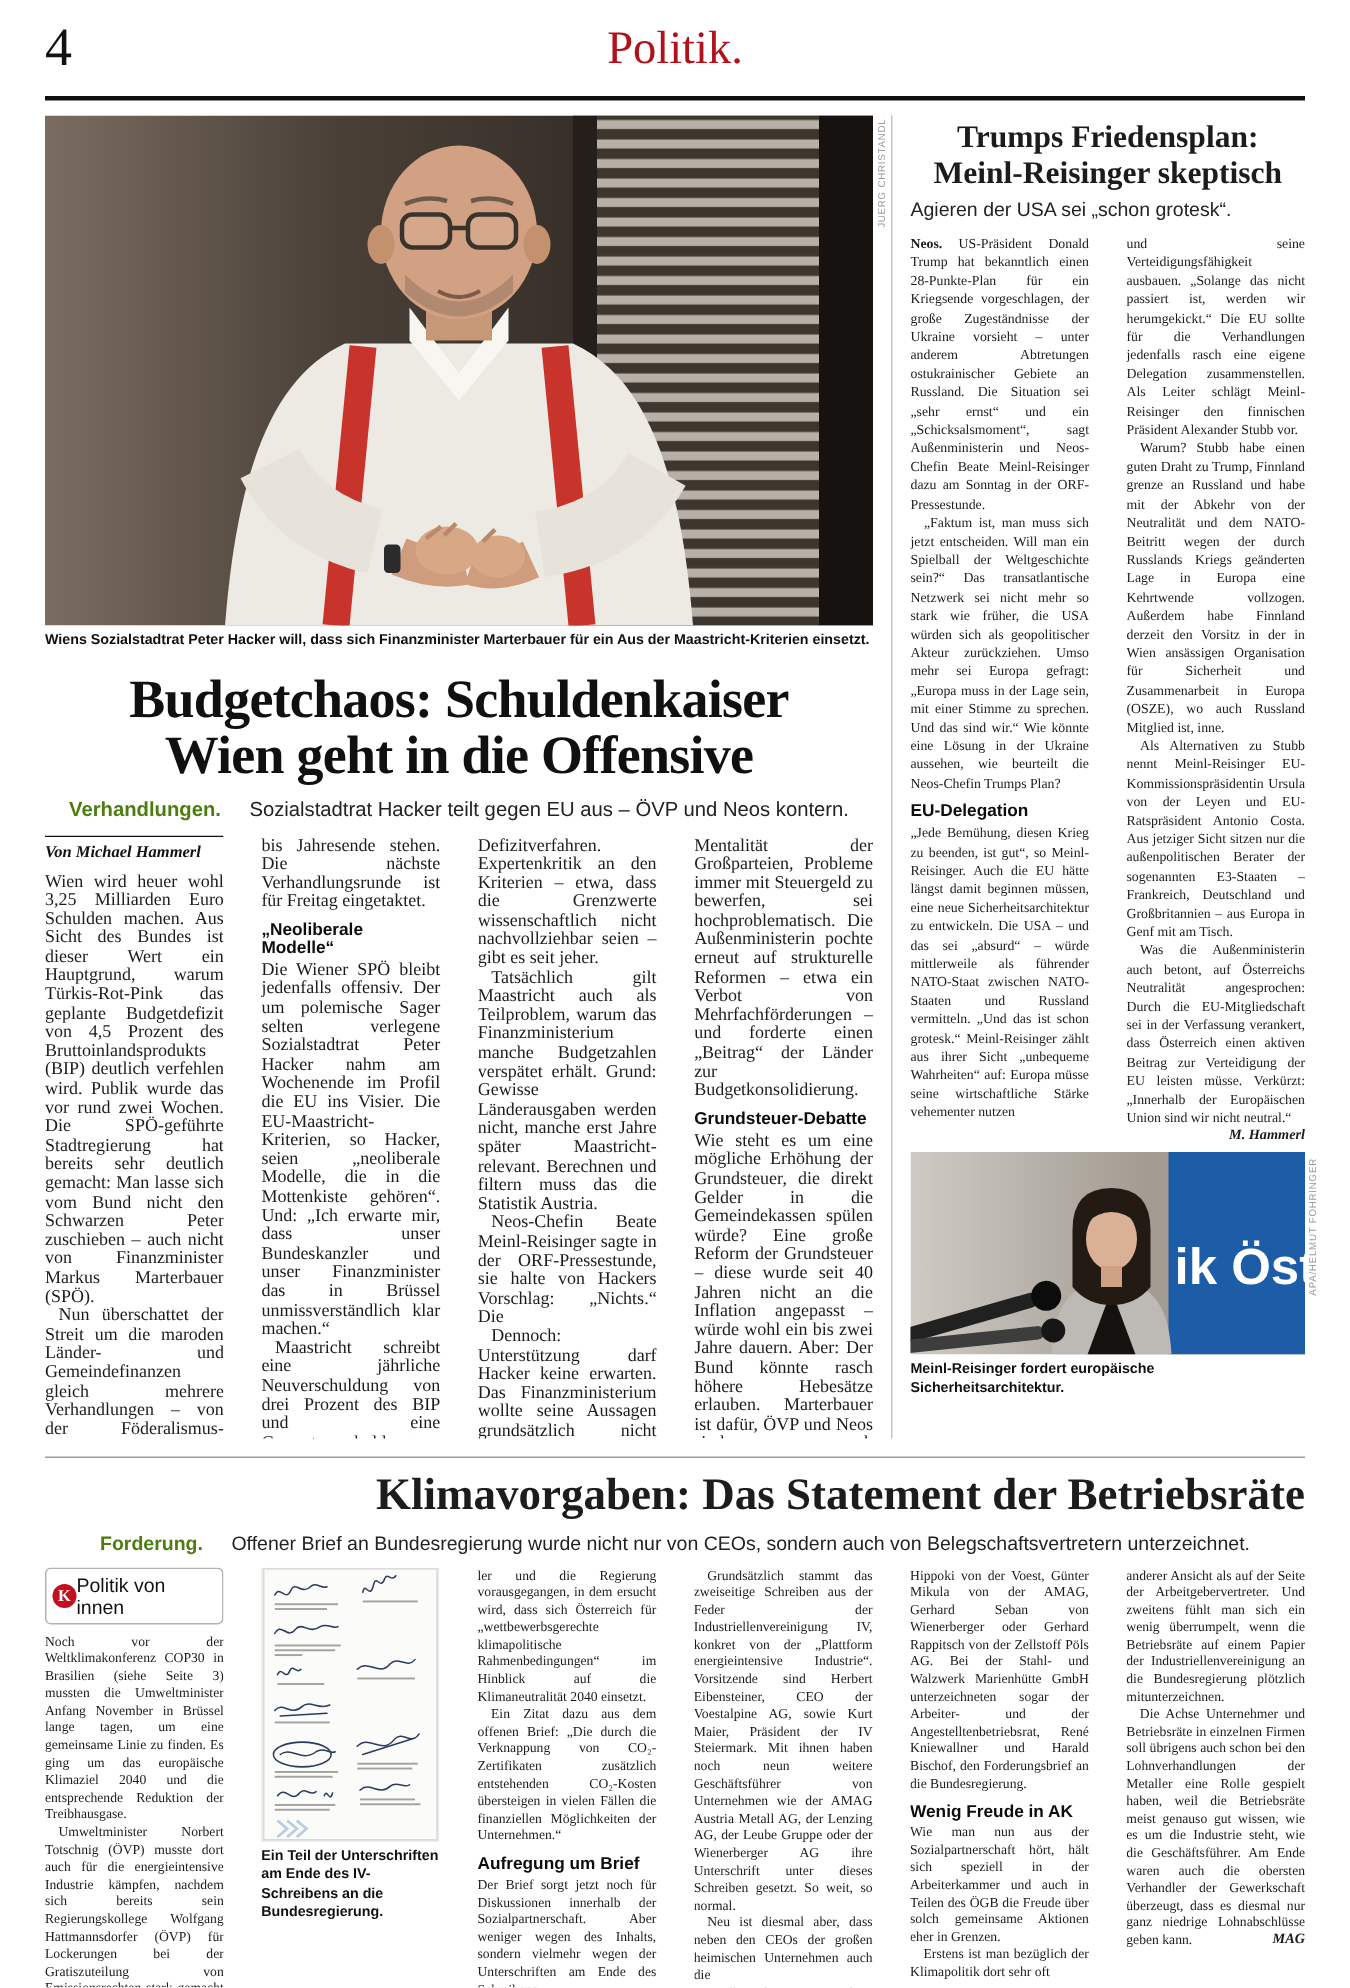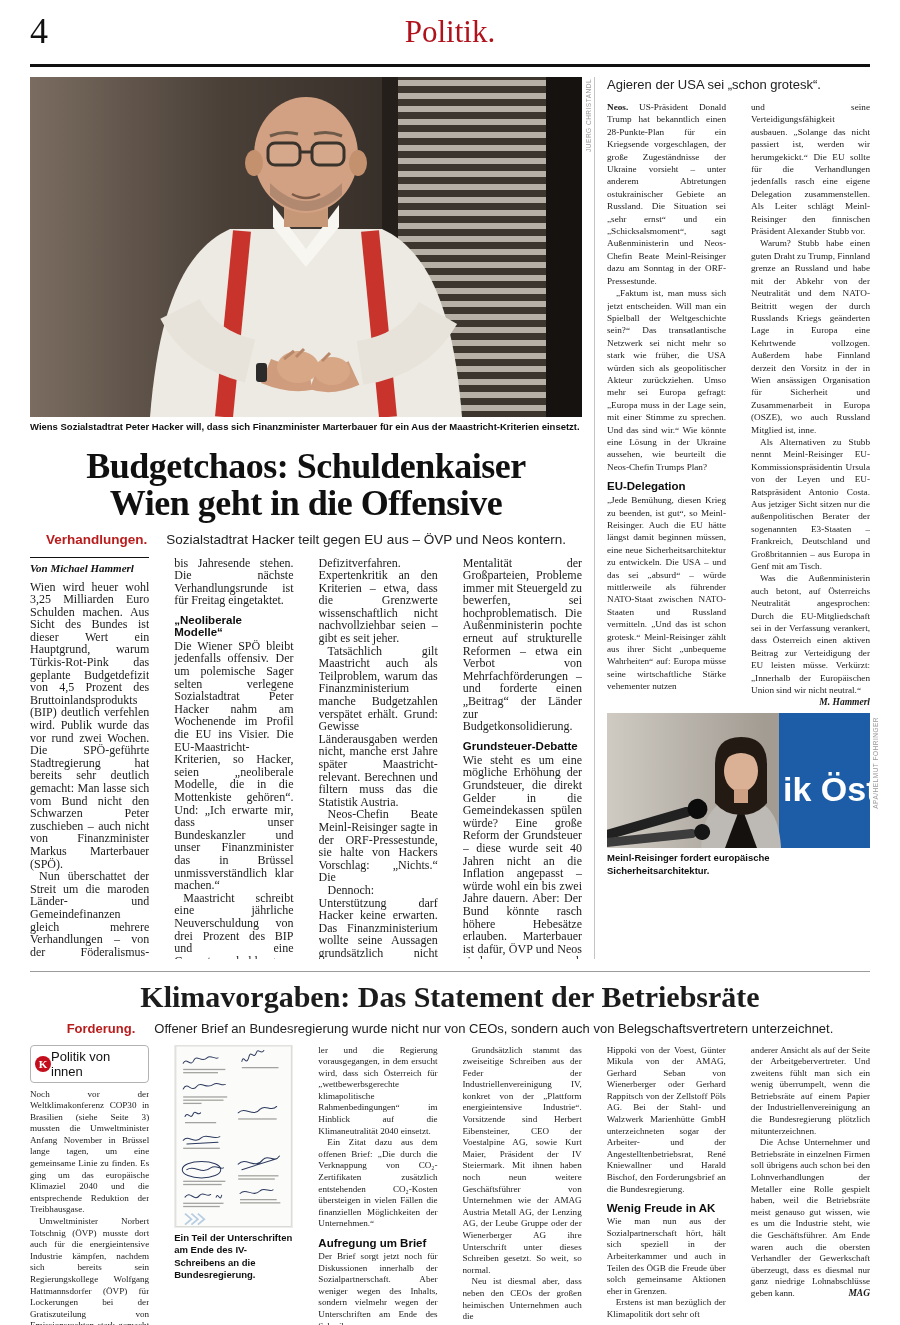--- a/index.html
+++ b/index.html
@@ -30,21 +30,21 @@
   .vcredit{position:absolute;writing-mode:vertical-rl;transform:rotate(180deg);
            font-size:6.5px;letter-spacing:.5px;color:#9a9a9a;text-transform:uppercase;white-space:nowrap}
   .credit1{right:-10px;top:2px}
   .credit2{right:-9px;top:4px}
 
   .caption{font-weight:700;font-size:9.5px;line-height:12.5px;margin-top:4px;color:#101010}
 
   .headline{font:700 36px/37px "Liberation Serif",serif;text-align:center;
             margin:14px 0 10px;letter-spacing:-.5px;color:#101010}
   .standfirst{text-align:center;font-size:13.5px;color:#222;margin-bottom:10px}
-  .standfirst b{margin-right:19px;color:#b91c1c}
+  .standfirst b{margin-right:19px;color:#4d7c0f}
 
   .cols{display:flex;gap:25px;overflow:hidden}
   .cols .col{flex:1;min-width:0;overflow:hidden}
   .cols-4{height:402px}
   .cols-2{height:604px}
   .cols-6{height:280px}
 
   p.body{font-family:"Liberation Serif",serif;font-size:12px;line-height:12.6px;
          text-align:justify;color:#1b1b1b}
   p.body.ind{text-indent:9px}
@@ -55,21 +55,21 @@
 
   .right-article h2{font:700 21px/24px "Liberation Serif",serif;text-align:center;margin:2px 0 5px}
   .right-sub{text-align:left;font-size:13px;color:#222;margin-bottom:9px}
   .right-article p.body{font-size:9.2px;line-height:12.4px}
   .photo2-fig{margin-top:8px}
 
   .hsep{margin:12px 30px 8px;border-top:1px solid #9b9b9b}
 
   
   .bottom{margin:0 30px}
-  .bottom-headline{font:700 30px/34px "Liberation Serif",serif;text-align:center;margin:2px 0 7px}
+  .bottom-headline{font:700 30px/34px "Liberation Serif",serif;text-align:right;margin:2px 0 7px}
   .bottom .standfirst{font-size:13px;margin-bottom:9px}
   .bottom p.body{font-size:9.1px;line-height:11.6px}
   .rubric{display:flex;align-items:center;justify-content:space-between;border:1px solid #b3b3b3;
           border-radius:4px;padding:3px 6px 3px 4px;margin-bottom:6px;background:#fff}
   .k-badge{width:16px;height:16px;border-radius:50%;background:#c30e1d;color:#fff;
            font:700 11px/16px "Liberation Serif",serif;text-align:center;flex:0 0 16px}
   .rubric-label{font-size:13px;color:#111}
   .fig-col .caption{font-size:9.5px;line-height:12.5px}
 </style>
 </head>
@@ -156,20 +156,21 @@
             <h4 class="col-sub">Grundsteuer-Debatte</h4>
             <p class="body">Wie steht es um eine mögliche Erhöhung der Grundsteuer, die direkt Gelder in die Gemeindekassen spülen würde? Eine große Reform der Grundsteuer – diese wurde seit 40 Jahren nicht an die Inflation angepasst – würde wohl ein bis zwei Jahre dauern. Aber: Der Bund könnte rasch höhere Hebesätze erlauben. Marterbauer ist dafür, ÖVP und Neos sind noch zurückhaltend.</p>
             <p class="body ind">Was den Ländern jetzt schon erlaubt ist – und Wien für 2026 beschlossen hat: die Anhebung des Wohnbauförderungsbeitrags.</p>
           </div>
       </div>
     </section>
 
     <div class="vdiv"></div>
 
     <aside class="right-article">
+      <h2><span>Trumps Friedensplan:</span><br><span>Meinl-Reisinger skeptisch</span></h2>
       <p class="right-sub">Agieren der USA sei „schon grotesk“.</p>
 
       <div class="cols cols-2">
         <div class="col">
             <p class="body"><b>Neos. </b>US-Präsident Donald Trump hat bekanntlich einen 28-Punkte-Plan für ein Kriegsende vorgeschlagen, der große Zugeständnisse der Ukraine vorsieht – unter anderem Abtretungen ostukrainischer Gebiete an Russland. Die Situation sei „sehr ernst“ und ein „Schicksalsmoment“, sagt Außenministerin und Neos-Chefin Beate Meinl-Reisinger dazu am Sonntag in der ORF-Pressestunde.</p>
             <p class="body ind">„Faktum ist, man muss sich jetzt entscheiden. Will man ein Spielball der Weltgeschichte sein?“ Das transatlantische Netzwerk sei nicht mehr so stark wie früher, die USA würden sich als geopolitischer Akteur zurückziehen. Umso mehr sei Europa gefragt: „Europa muss in der Lage sein, mit einer Stimme zu sprechen. Und das sind wir.“ Wie könnte eine Lösung in der Ukraine aussehen, wie beurteilt die Neos-Chefin Trumps Plan?</p>
             <h4 class="col-sub">EU-Delegation</h4>
             <p class="body">„Jede Bemühung, diesen Krieg zu beenden, ist gut“, so Meinl-Reisinger. Auch die EU hätte längst damit beginnen müssen, eine neue Sicherheitsarchitektur zu entwickeln. Die USA – und das sei „absurd“ – würde mittlerweile als führender NATO-Staat zwischen NATO-Staaten und Russland vermitteln. „Und das ist schon grotesk.“ Meinl-Reisinger zählt aus ihrer Sicht „unbequeme Wahrheiten“ auf: Europa müsse seine wirtschaftliche Stärke vehementer nutzen</p>
           </div>
         <div class="col">

